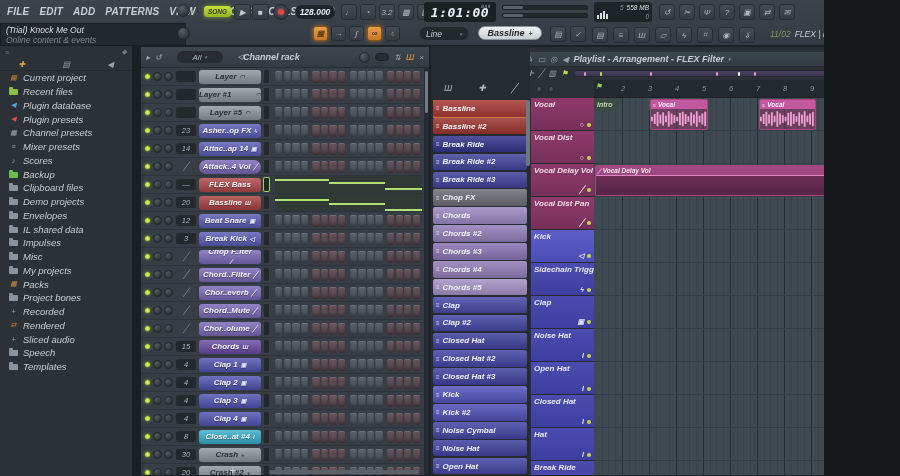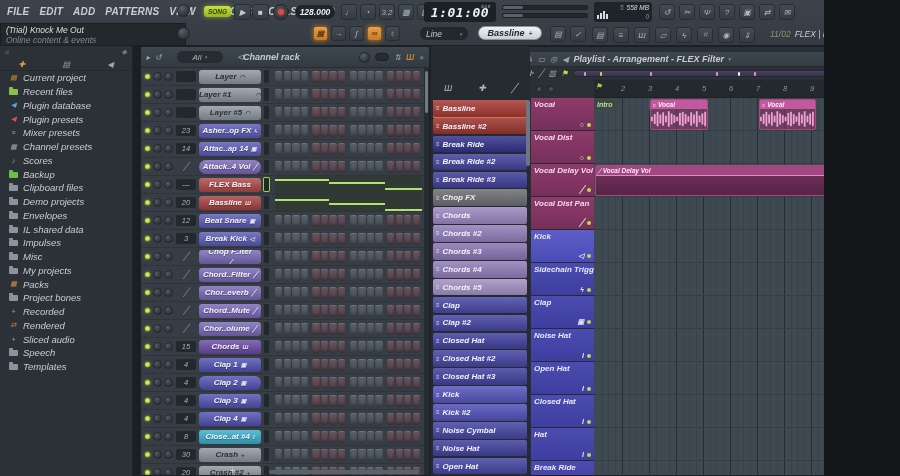--- a/index.html
+++ b/index.html
@@ -317,26 +317,26 @@
         </div>
         <div class="bitem">
           <span class="bicon" style="color: rgb(82, 168, 216);">◀</span>
           <span>Plugin database</span>
         </div>
         <div class="bitem">
           <span class="bicon" style="color: rgb(216, 82, 82);">◀</span>
           <span>Plugin presets</span>
         </div>
         <div class="bitem">
+          <span class="bicon" style="color: rgb(154, 164, 172);">▦</span>
+          <span>Channel presets</span>
+        </div>
+        <div class="bitem">
           <span class="bicon" style="color: rgb(154, 164, 172);">≡</span>
           <span>Mixer presets</span>
-        </div>
-        <div class="bitem">
-          <span class="bicon" style="color: rgb(154, 164, 172);">▦</span>
-          <span>Channel presets</span>
         </div>
         <div class="bitem">
           <span class="bicon" style="color: rgb(154, 164, 172);">♪</span>
           <span>Scores</span>
         </div>
         <div class="bitem">
           <span class="bicon"><span class="folder" style="background: rgb(106, 190, 74);"></span></span>
           <span>Backup</span>
         </div>
         <div class="bitem">
@@ -930,21 +930,21 @@
             <div class="step alt"></div>
             <div class="step alt"></div>
             <div class="step alt"></div>
           </div>
         </div>
         <div class="crow">
           <div class="led"></div>
           <div class="kn"></div>
           <div class="kn"></div>
           <div class="numbox">4</div>
-          <div class="cname" style="background-color: rgb(82, 82, 180); border-radius: 6px;">
+          <div class="cname" style="background-color: rgb(82, 82, 180);">
             <span>Clap 2</span>
             <span class="cicon">▣</span>
           </div>
           <div class="route"></div>
           <div class="steps">
             <div class="step"></div>
             <div class="step"></div>
             <div class="step"></div>
             <div class="step"></div>
             <div class="gsp"></div>

